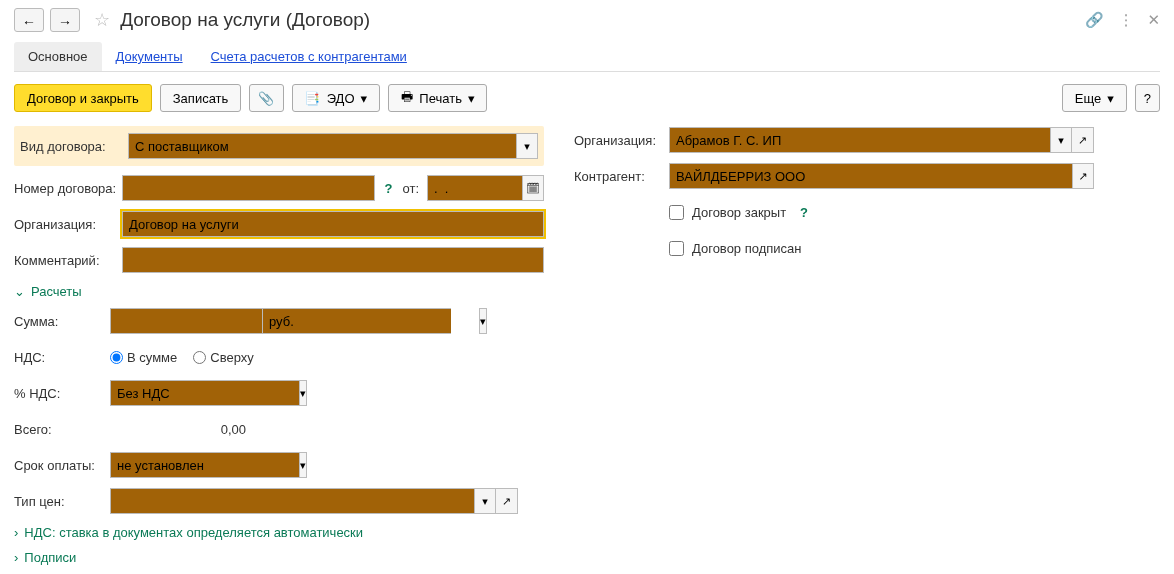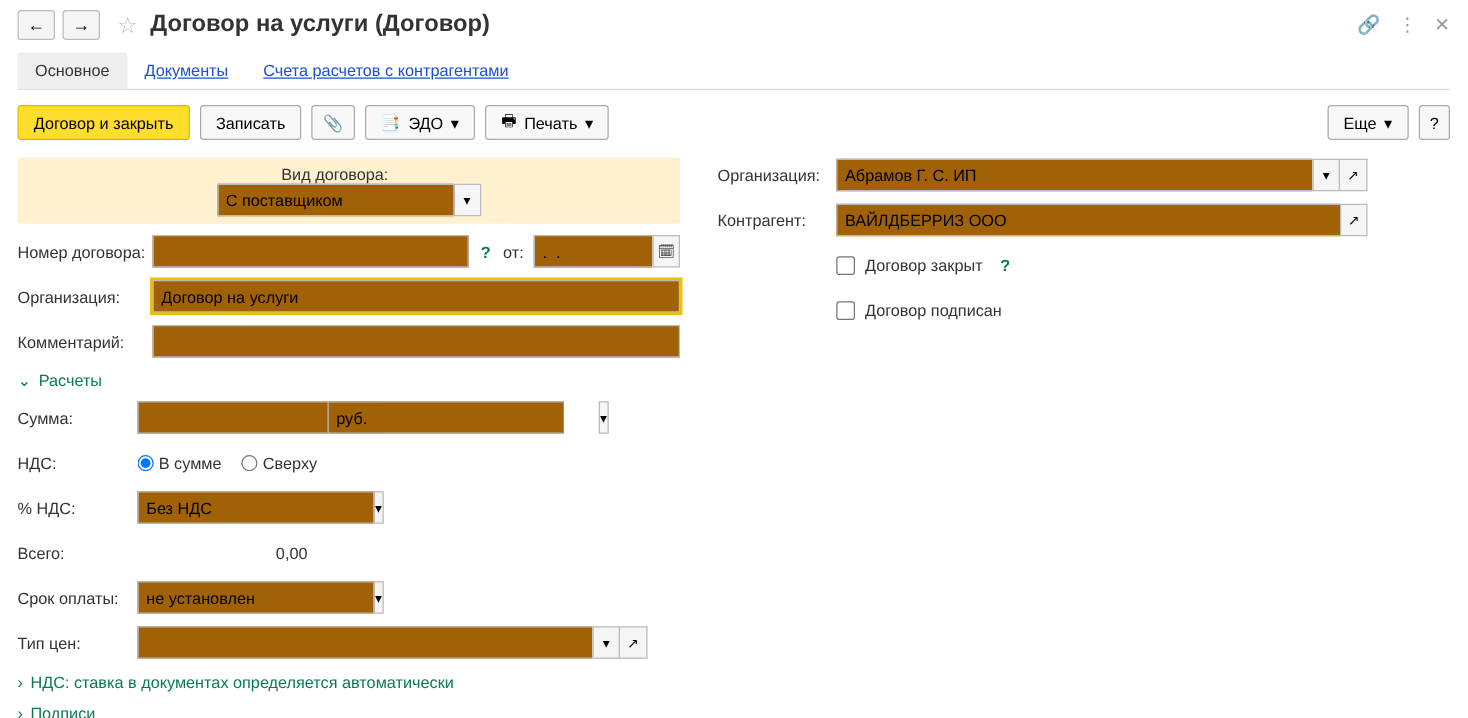--- a/index.html
+++ b/index.html
@@ -1,21 +1,21 @@
 <!DOCTYPE html>
 <html><head>
 <meta charset="utf-8">
 <style>
   * { box-sizing: border-box; margin: 0; padding: 0; }
   body { font-family: Arial, sans-serif; font-size: 13px; color: #333; background: #fff; padding: 8px 14px; }
 
   .top-bar { display: flex; align-items: center; gap: 6px; margin-bottom: 10px; }
   .nav-btn { width: 30px; height: 24px; border: 1px solid #bbb; background: #f5f5f5; border-radius: 3px; cursor: pointer; display: flex; align-items: center; justify-content: center; font-size: 14px; }
   .star-icon { font-size: 18px; color: #bbb; margin: 0 4px 0 8px; cursor: pointer; }
-  .page-title { font-size: 19px; font-weight: 700; color: #333; }
+  .page-title { font-size: 19px; font-weight: 400; color: #333; }
   .top-right { margin-left: auto; display: flex; align-items: center; gap: 14px; color: #999; }
   .top-right span { cursor: pointer; font-size: 15px; }
 
   .tabs { display: flex; gap: 0; border-bottom: 1px solid #ddd; margin-bottom: 12px; }
   .tab { padding: 7px 14px; cursor: pointer; color: #1d4ed8; text-decoration: underline; font-size: 13px; }
   .tab.active { background: #eee; color: #333; text-decoration: none; border-radius: 3px 3px 0 0; }
 
   .toolbar { display: flex; gap: 8px; align-items: center; margin-bottom: 14px; }
   .btn { padding: 5px 12px; border: 1px solid #aaa; background: #f8f8f8; border-radius: 3px; cursor: pointer; font-size: 13px; display: inline-flex; align-items: center; gap: 6px; height: 28px; }
   .btn.primary { background: #ffdd2d; border-color: #e0b800; font-weight: 500; }
@@ -105,21 +105,21 @@
     </button>
     <button class="btn icon-only">?</button>
   </div>
 </div>
 
 <div class="form-area">
 
   <div class="col-left">
 
     <div class="highlight-wrap">
-      <div class="field-row" style="margin-bottom:0;flex-direction:column;">
+      <div class="field-row" style="margin-bottom:0;">
         <div class="field-label">Вид договора:</div>
         <div class="field-body">
           <div class="combo">
             <input class="inp" value="С поставщиком" style="">
             <button class="combo-btn">▾</button>
           </div>
         </div>
       </div>
     </div>
 

